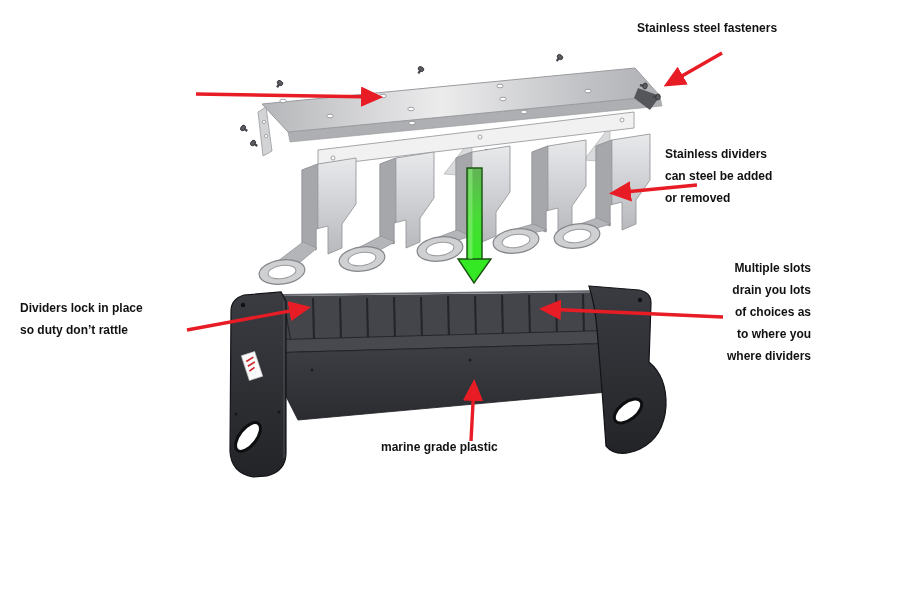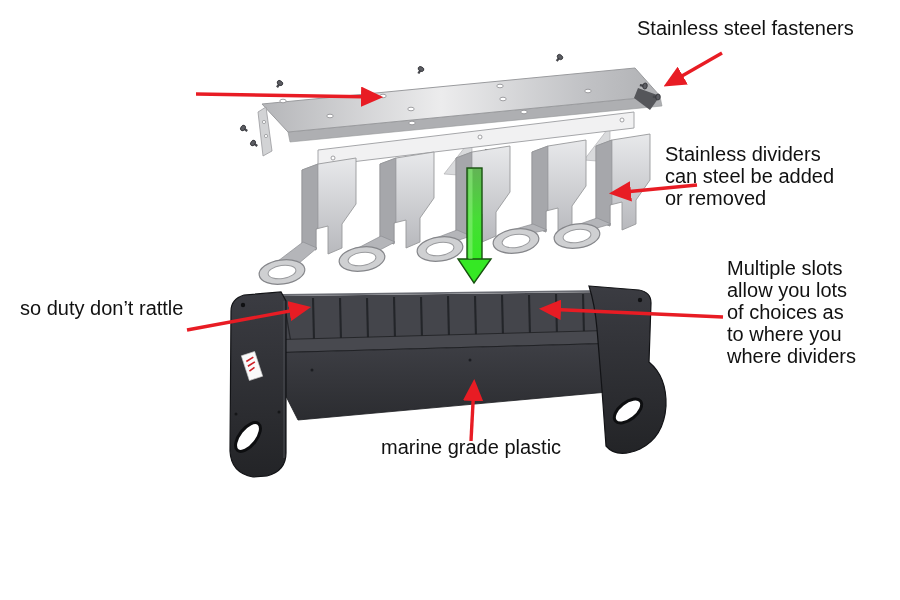--- a/index.html
+++ b/index.html
@@ -1,25 +1,25 @@
 <!DOCTYPE html>
 <html><head>
 <meta charset="utf-8">
 <style>
   html,body{margin:0;padding:0;background:#fff;}
   .stage{position:relative;width:900px;height:600px;background:#fff;overflow:hidden;
          font-family:"Liberation Sans",sans-serif;}
   .scene{position:absolute;left:0;top:0;}
-  .label{position:absolute;font-weight:400;font-size:20px;line-height:22px;color:#111;
+  .label{position:absolute;font-weight:700;font-size:12px;line-height:22px;color:#111;
          white-space:nowrap;}
   .label span{display:block;}
   #lbl-drain{left:37px;top:56px;}
   #lbl-fasteners{left:637px;top:17px;}
   #lbl-dividers-add{left:665px;top:143px;}
-  #lbl-slots{left:727px;top:257px;}
+  #lbl-slots{left:727px;top:257px;text-align:right;}
   #lbl-lock{left:20px;top:297px;}
   #lbl-plastic{left:381px;top:436px;}
 </style>
 </head>
 <body>
 
 <div class="stage">
 
   <svg class="scene" width="900" height="600" viewBox="0 0 900 600">
     <defs>
@@ -213,27 +213,28 @@
   </div>
 
   <div class="label" id="lbl-dividers-add">
     <span>Stainless dividers</span>
     <span>can steel be added</span>
     <span>or removed</span>
   </div>
 
   <div class="label" id="lbl-slots">
     <span>Multiple slots</span>
-    <span>allow you lots</span>
+    <span>drain you lots</span>
     <span>of choices as</span>
     <span>to where you</span>
     <span>where dividers</span>
   </div>
 
   <div class="label" id="lbl-lock">
+    <span>Dividers lock in place</span>
     <span>so duty don’t rattle</span>
   </div>
 
   <div class="label" id="lbl-plastic">
     <span>marine grade plastic</span>
   </div>
 
 </div>
 
 </body></html>

